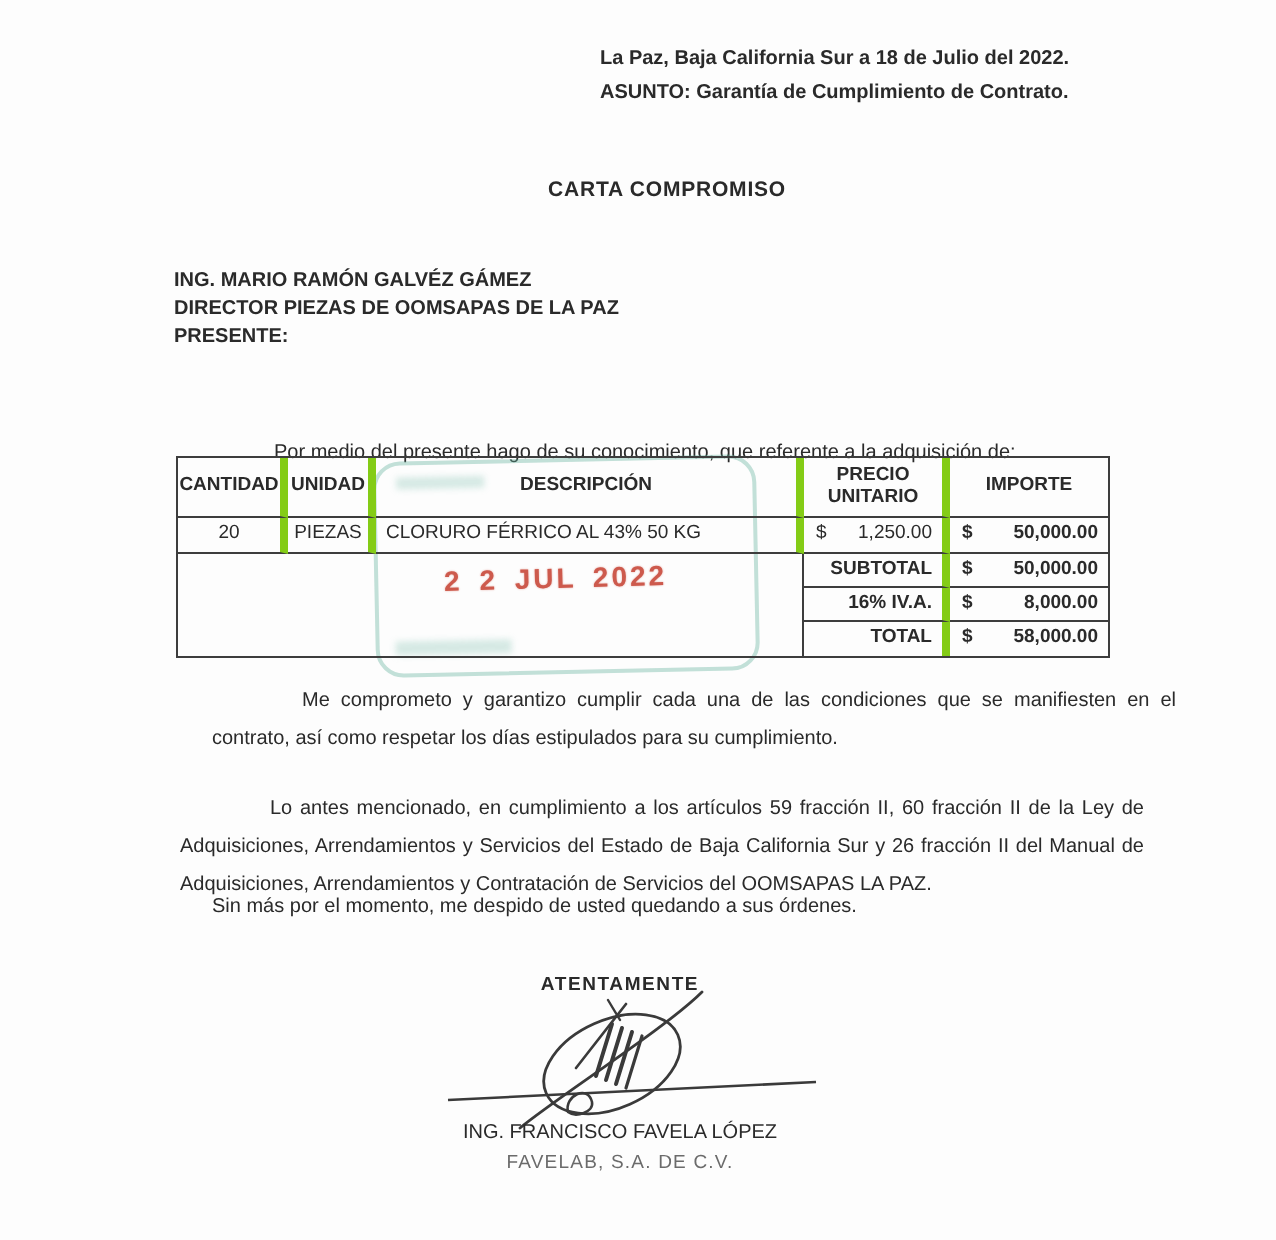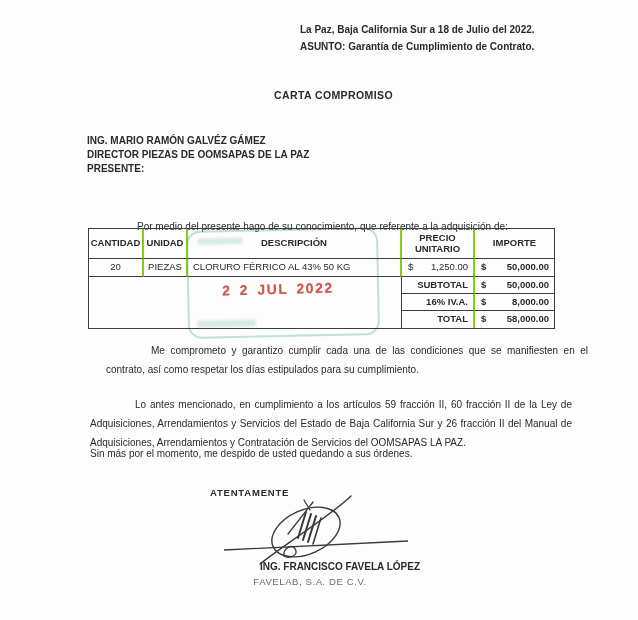--- a/index.html
+++ b/index.html
@@ -34,21 +34,21 @@
 
   
   .doc-table {
     position:absolute; left:88px; top:228px; z-index:1;
     display:grid;
     grid-template-columns:55px 44px 214px 73px 79px;
     grid-template-rows:30px 18px 17px 17px 17px;
     border:1.3px solid #3d3d3d;
     font-size:9.5px; background:transparent;
   }
-  .cell { border-right:2px solid #84cc16; border-bottom:1px solid #3d3d3d;
+  .cell { border-right:4px solid #84cc16; border-bottom:1px solid #3d3d3d;
           display:flex; align-items:center; justify-content:center; text-align:center; line-height:1.1; }
   .cell.lastcol { border-right:none; }
   .cell.lastrow { border-bottom:none; }
   .cell.hdr { font-weight:700; }
   .cell.left { justify-content:flex-start; padding-left:5px; text-align:right; }
   .cell.money { justify-content:space-between; padding:0 5px 0 6px; }
   .cell.money .amt { }
   .cell.bold { font-weight:700; }
   .cell.lbl { justify-content:flex-end; padding-right:5px; font-weight:700; }
   .empty-region { grid-column:1/4; grid-row:3/6; border-right:1px solid #3d3d3d; border-bottom:none; }
@@ -59,28 +59,28 @@
     font-size:14px; font-weight:700; color:#c8493a;
     letter-spacing:1.5px; word-spacing:3px;
     transform:rotate(-1.5deg); opacity:0.9;
     text-shadow:0 0 1px rgba(200,73,58,0.55);
   }
 
   
   .para { position:absolute; left:90px; width:482px; font-size:10px; line-height:19px; text-align:justify; }
   .p1 { top:341px; text-indent:45px;margin-left:16px; }
   .p2 { top:360px; text-indent:45px;margin-top:35px; }
-  .p3 { top:444px; text-align:left; }
+  .p3 { top:444px; text-align:left;margin-left:16px; }
 
   
-  .atentamente { position:absolute; left:210px; top:487px; width:200px; text-align:left;
+  .atentamente { position:absolute; left:210px; top:487px; width:200px; text-align:center;
                  font-size:9.5px; font-weight:700; letter-spacing:0.8px; }
   .sig-svg { position:absolute; left:218px; top:494px; }
-  .sig-name { position:absolute; left:200px; top:561px; width:220px; text-align:right;
-              font-size:10px; font-weight:700; }
+  .sig-name { position:absolute; left:200px; top:561px; width:220px; text-align:center;
+              font-size:10px; font-weight:400; }
   .sig-company { position:absolute; left:200px; top:576px; width:220px; text-align:center;
                  font-size:9.5px; color:#6b6b6b; letter-spacing:0.6px; }
 </style>
 </head>
 <body>
 
 <div class="page">
 
   <div class="dateblock">
     <div>La Paz, Baja California Sur a 18 de Julio del 2022.</div>

